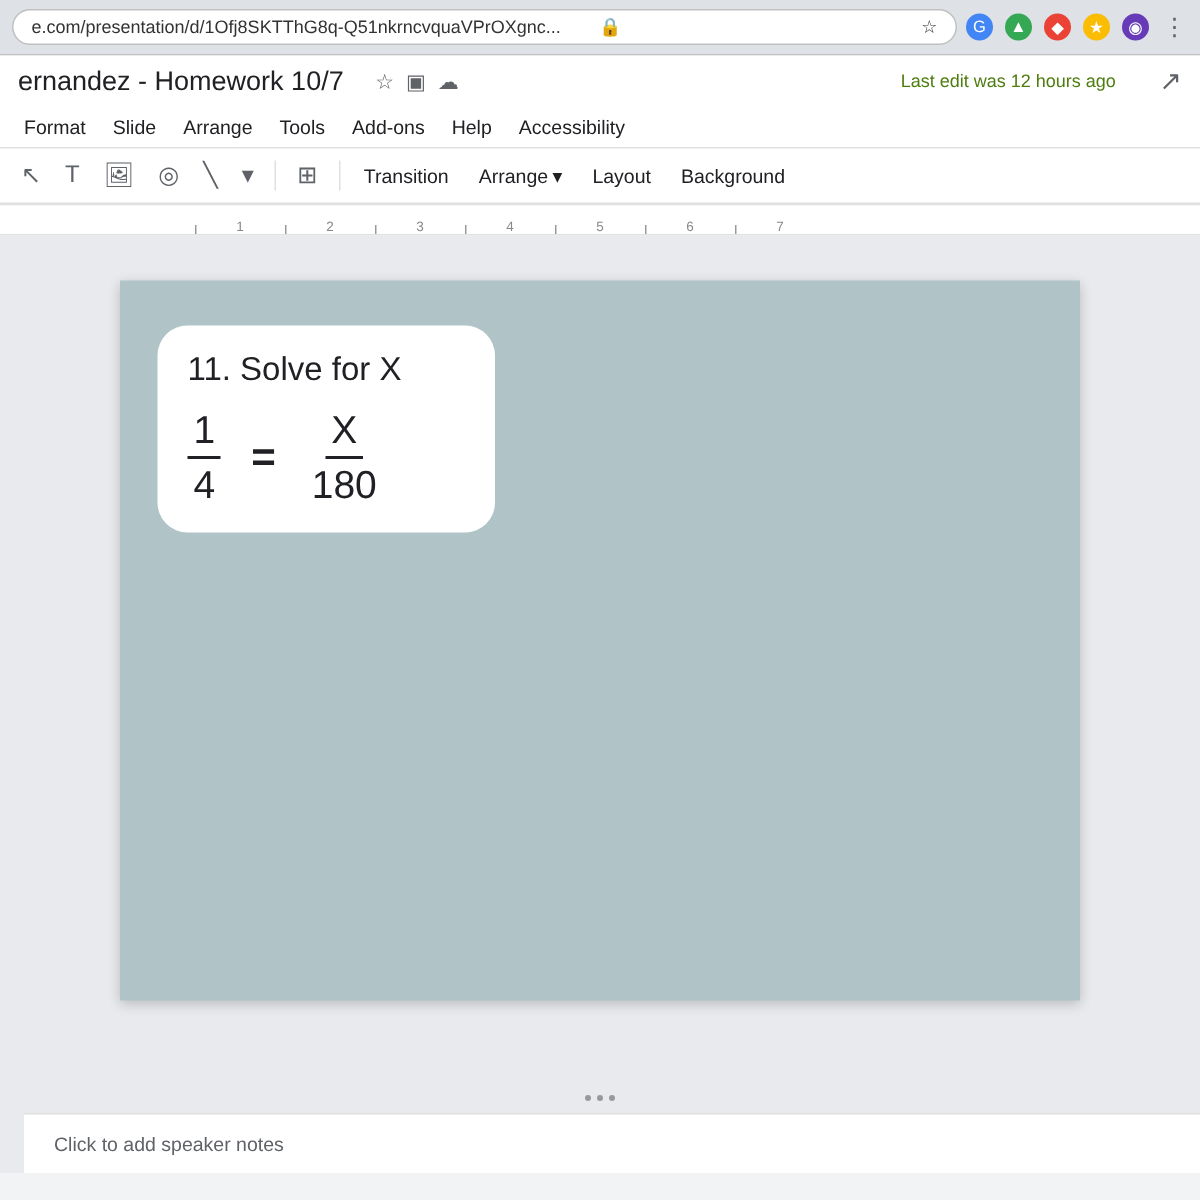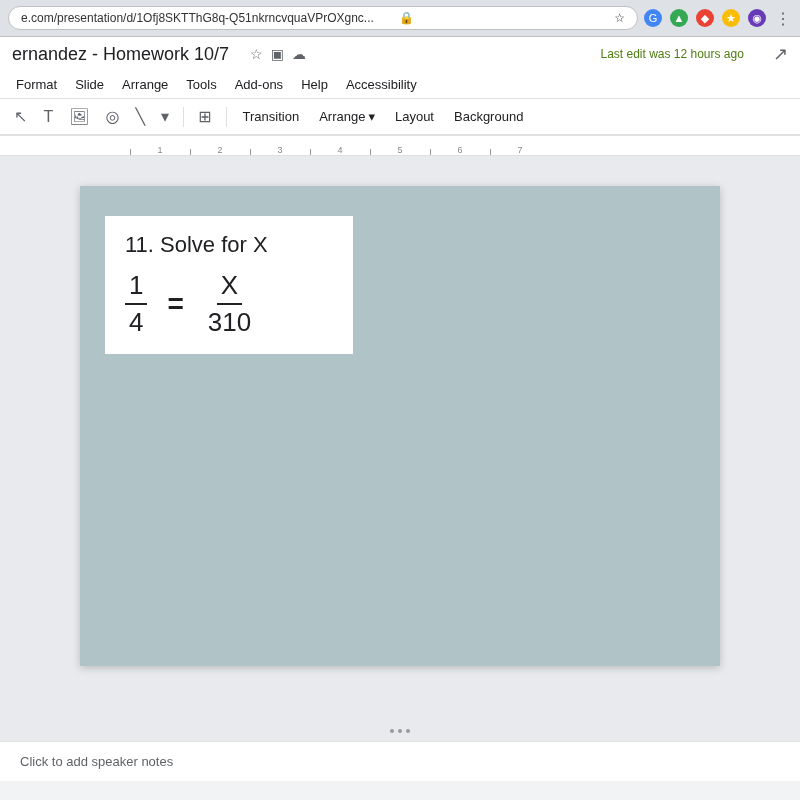--- a/index.html
+++ b/index.html
@@ -208,21 +208,22 @@
       box-shadow: 0 2px 8px rgba(0,0,0,0.2);
     }
 
     
     .content-box {
       position: absolute;
       top: 30px;
       left: 25px;
       background: white;
       padding: 16px 20px;
-      width: 248px;
+      width: 225px;
+      border-radius: 20px;
     }
 
     .problem-title {
       font-size: 22px;
       color: #202124;
       font-weight: 400;
       margin-bottom: 12px;
     }
 
     .fraction-equation {
@@ -257,21 +258,21 @@
     .equals-sign {
       font-size: 28px;
       color: #202124;
       font-weight: bold;
     }
 
     
     .speaker-notes {
       position: absolute;
       bottom: 0;
-      left: 0;
+      left: 16px;
       right: 0;
       background: white;
       padding: 10px 20px;
       font-size: 13px;
       color: #5f6368;
       border-top: 1px solid #e0e0e0;
       height: 40px;
       display: flex;
       align-items: center;
     }
@@ -389,21 +390,21 @@
     <div class="content-box">
       <div class="problem-title">11. Solve for X</div>
       <div class="fraction-equation">
         <div class="fraction">
           <div class="fraction-numerator">1</div>
           <div class="fraction-denominator">4</div>
         </div>
         <span class="equals-sign">=</span>
         <div class="fraction">
           <div class="fraction-numerator">X</div>
-          <div class="fraction-denominator">310</div>
+          <div class="fraction-denominator">180</div>
         </div>
       </div>
     </div>
   </div>
 
   <div class="three-dots">
     <div class="dot"></div>
     <div class="dot"></div>
     <div class="dot"></div>
   </div>

